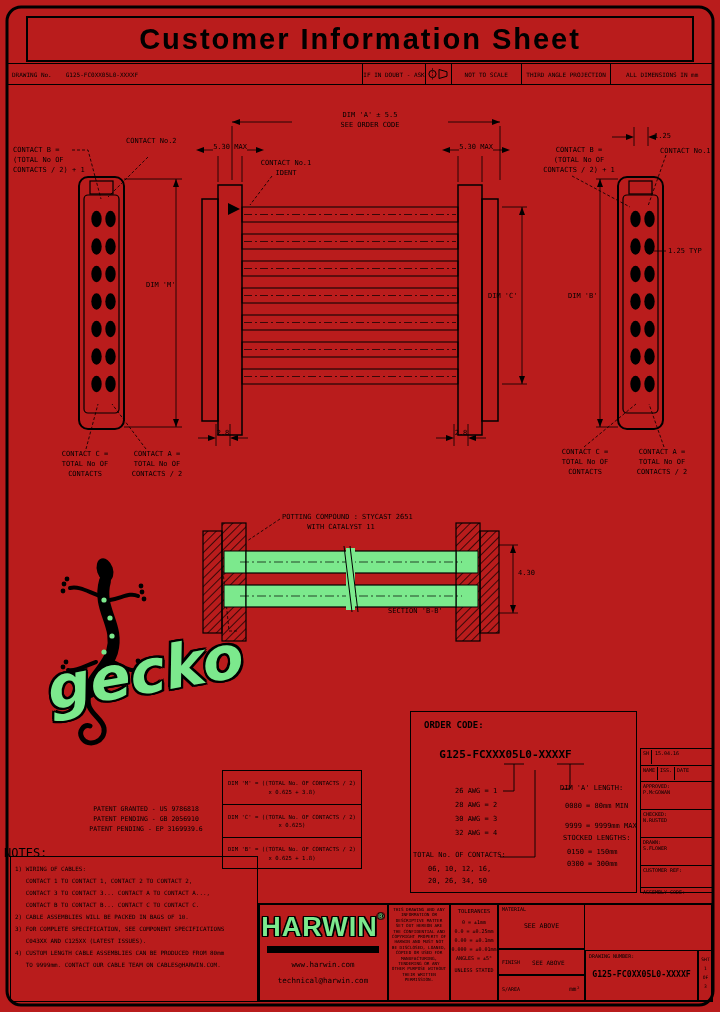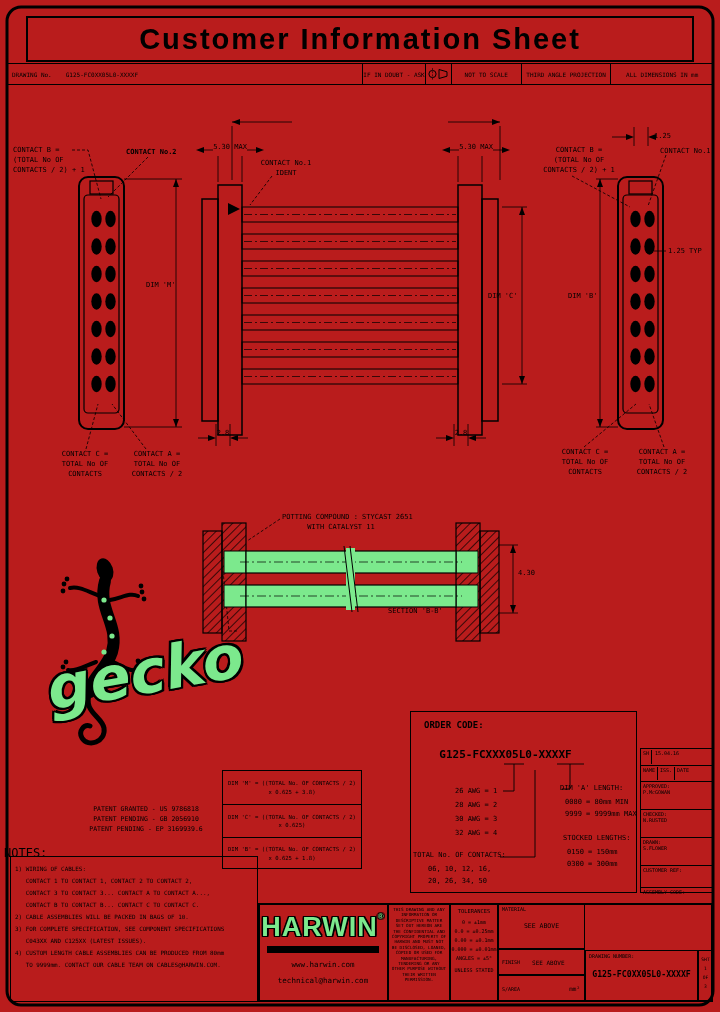--- a/index.html
+++ b/index.html
@@ -263,22 +263,24 @@
       </svg>
     </div>
     <div class="hdrcell" style="width:70px;">NOT TO SCALE</div>
     <div class="hdrcell" style="width:90px;">THIRD ANGLE PROJECTION</div>
     <div class="hdrcell" style="width:103px;">ALL DIMENSIONS IN mm</div>
   </div>
 
   <div class="t" style="left:13px;top:146px;">CONTACT B =
 (TOTAL No OF
 CONTACTS / 2) + 1</div>
-  <div class="t" style="left:126px;top:148px;font-weight:bold;">CONTACT No.2</div>
+  <div class="t" style="left:126px;top:137px;">CONTACT No.2</div>
   <div class="t tc" style="left:198px;top:143px;width:64px;">5.30 MAX</div>
+  <div class="t tc" style="left:295px;top:111px;width:150px;">DIM 'A' ± 5.5
+SEE ORDER CODE</div>
   <div class="t tc" style="left:444px;top:143px;width:64px;">5.30 MAX</div>
   <div class="t tc" style="left:250px;top:159px;width:72px;">CONTACT No.1
 IDENT</div>
   <div class="t" style="left:654px;top:132px;">1.25</div>
   <div class="t tc" style="left:536px;top:146px;width:86px;">CONTACT B =
 (TOTAL No OF
 CONTACTS / 2) + 1</div>
   <div class="t" style="left:660px;top:147px;">CONTACT No.1</div>
   <div class="t" style="left:668px;top:247px;">1.25 TYP</div>
   <div class="t" style="left:146px;top:281px;">DIM 'M'</div>
@@ -329,21 +331,21 @@
   <div class="t" style="left:424px;top:719px;font-weight:bold;font-size:9px;">ORDER CODE:</div>
   <div class="t tc" style="left:392px;top:747px;width:227px;font-weight:bold;font-size:11px;">G125-FCXXX05L0-XXXXF</div>
   <div class="t" style="left:455px;top:784px;line-height:14px;">26 AWG = 1
 28 AWG = 2
 30 AWG = 3
 32 AWG = 4</div>
   <div class="t" style="left:413px;top:851px;">TOTAL No. OF CONTACTS:</div>
   <div class="t" style="left:428px;top:863px;line-height:12px;">06, 10, 12, 16,
 20, 26, 34, 50</div>
   <div class="t" style="left:560px;top:784px;">DIM 'A' LENGTH:</div>
-  <div class="t" style="left:565px;top:796px;line-height:12px;">0080 = 80mm MIN
+  <div class="t" style="left:565px;top:796px;line-height:20px;">0080 = 80mm MIN
 9999 = 9999mm MAX</div>
   <div class="t" style="left:563px;top:834px;">STOCKED LENGTHS:</div>
   <div class="t" style="left:567px;top:846px;line-height:12px;">0150 = 150mm
 0300 = 300mm</div>
 
   <div class="box" style="left:640px;top:748px;width:73px;height:145px;border-width:1.4px;">
     <div class="revrow" style="height:14px;display:flex;">
       <span style="border-right:1px solid #000;padding-right:2px;">SH</span>
       <span style="padding-left:3px;">15.04.16</span>
     </div>

